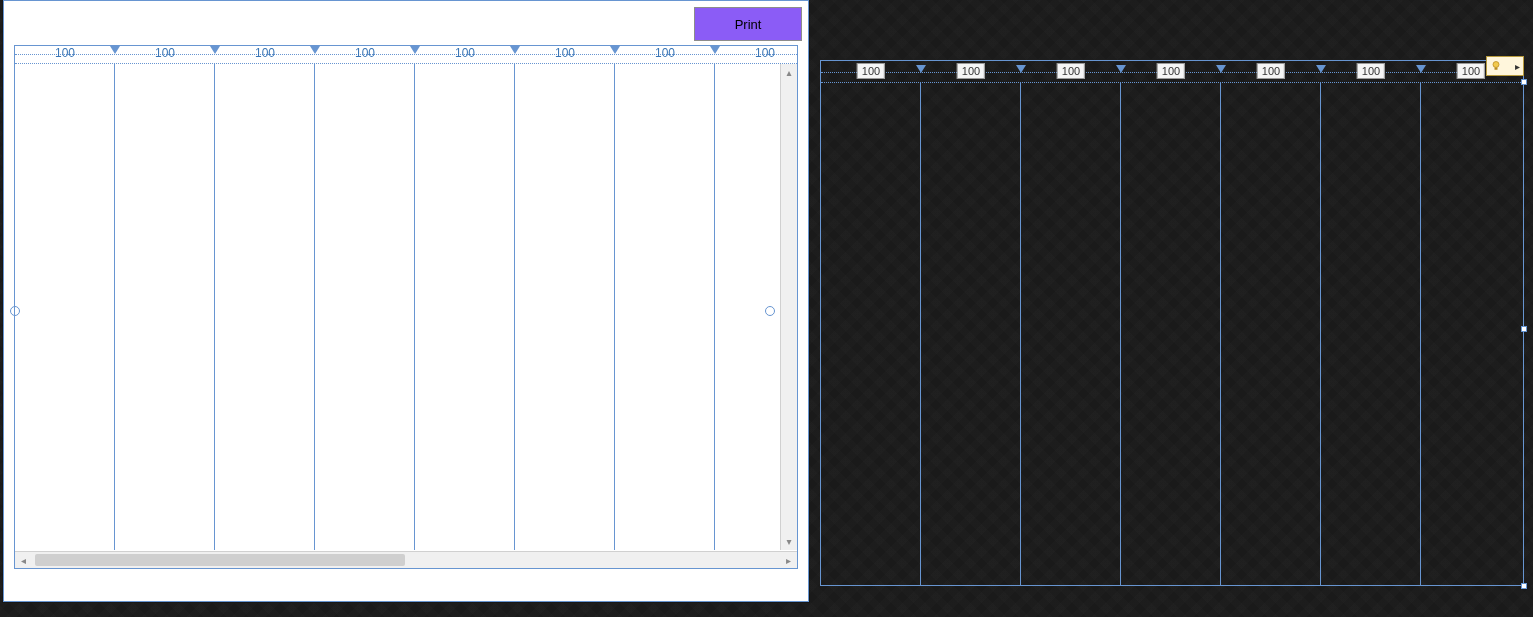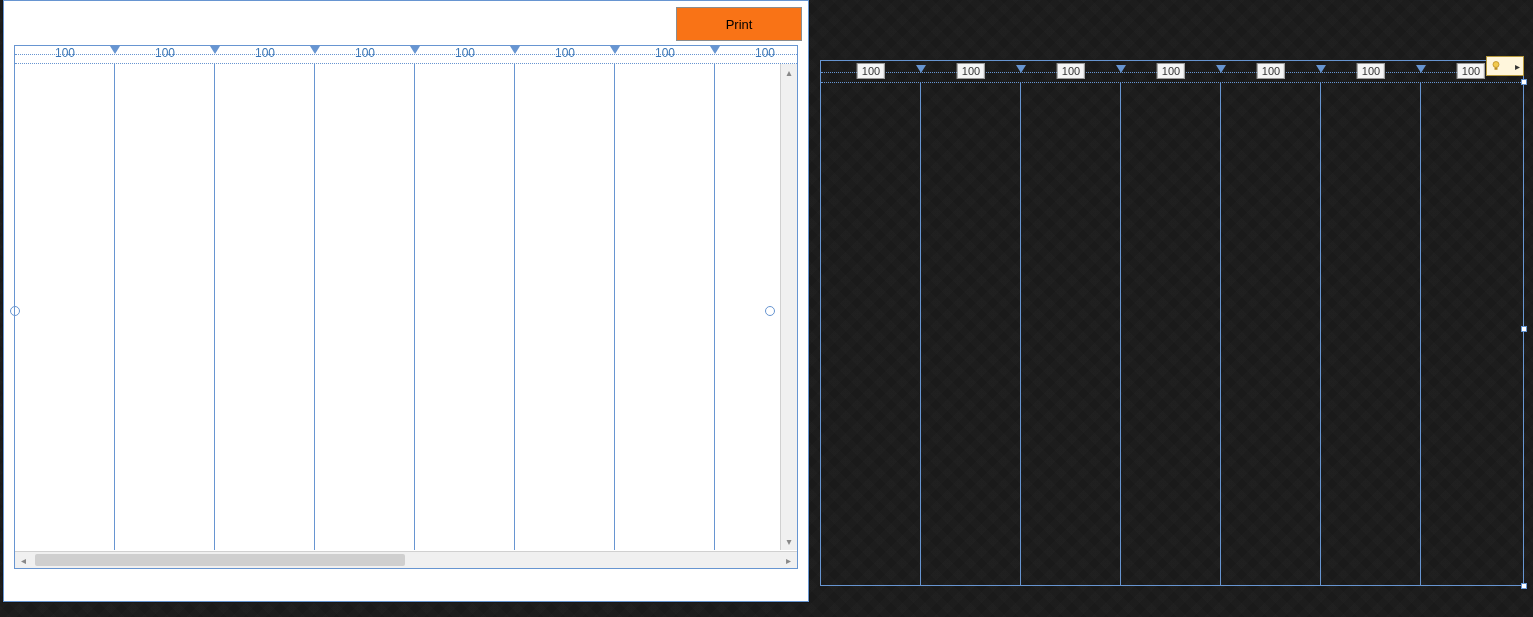--- a/index.html
+++ b/index.html
@@ -49,23 +49,23 @@
   .client {
     position: relative;
     width: 100%;
     height: calc(100% - 22px);
     background: #fff;
   }
   .print-btn {
     position: absolute;
     right: 6px;
     top: 6px;
-    width: 126px;
+    width: 108px;
     height: 34px;
-    background: #f97316;
+    background: #8b5cf6;
     border: 1px solid #8c8c8c;
     font-size: 13px;
     cursor: pointer;
   }
 
   .grid-area {
     position: absolute;
     left: 10px;
     right: 10px;
     top: 44px;

